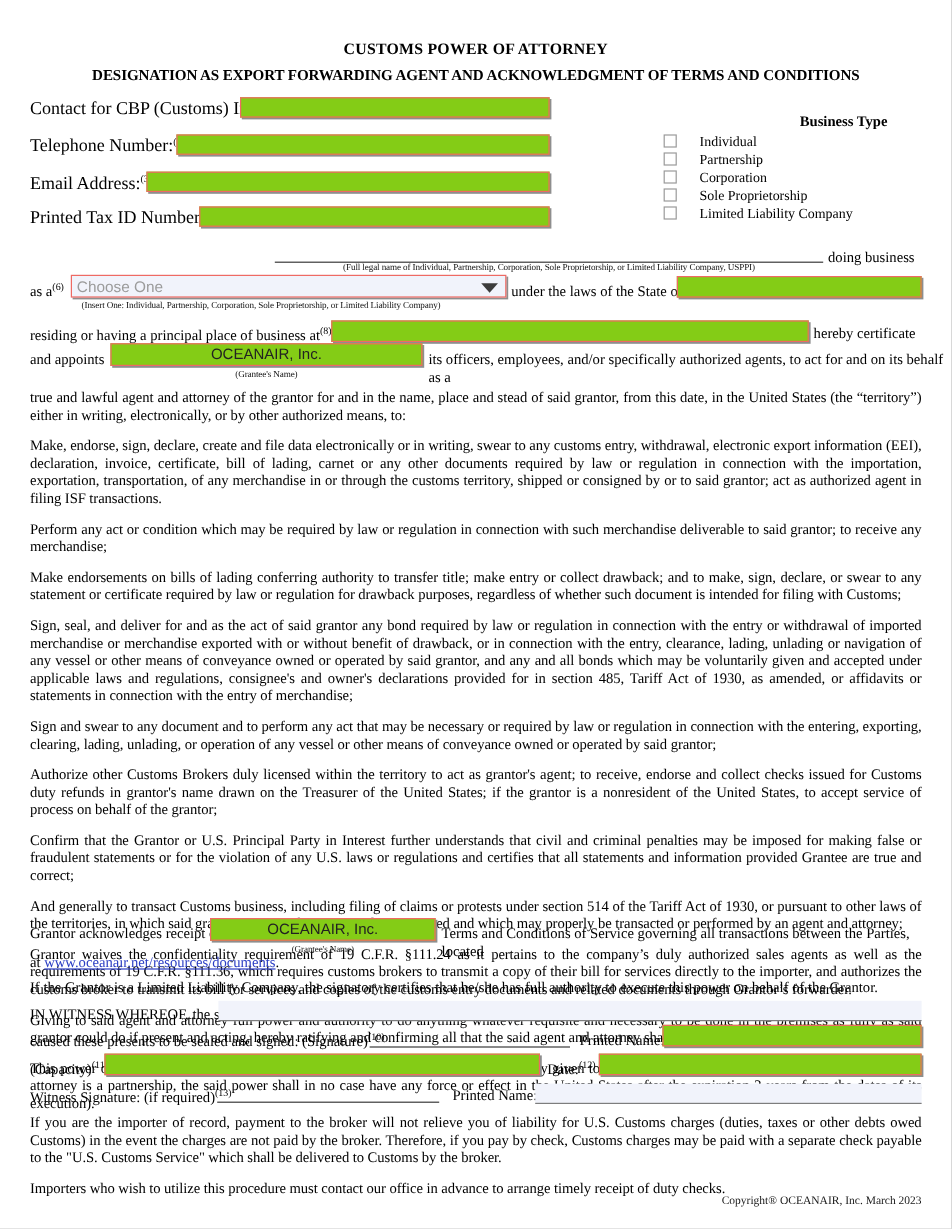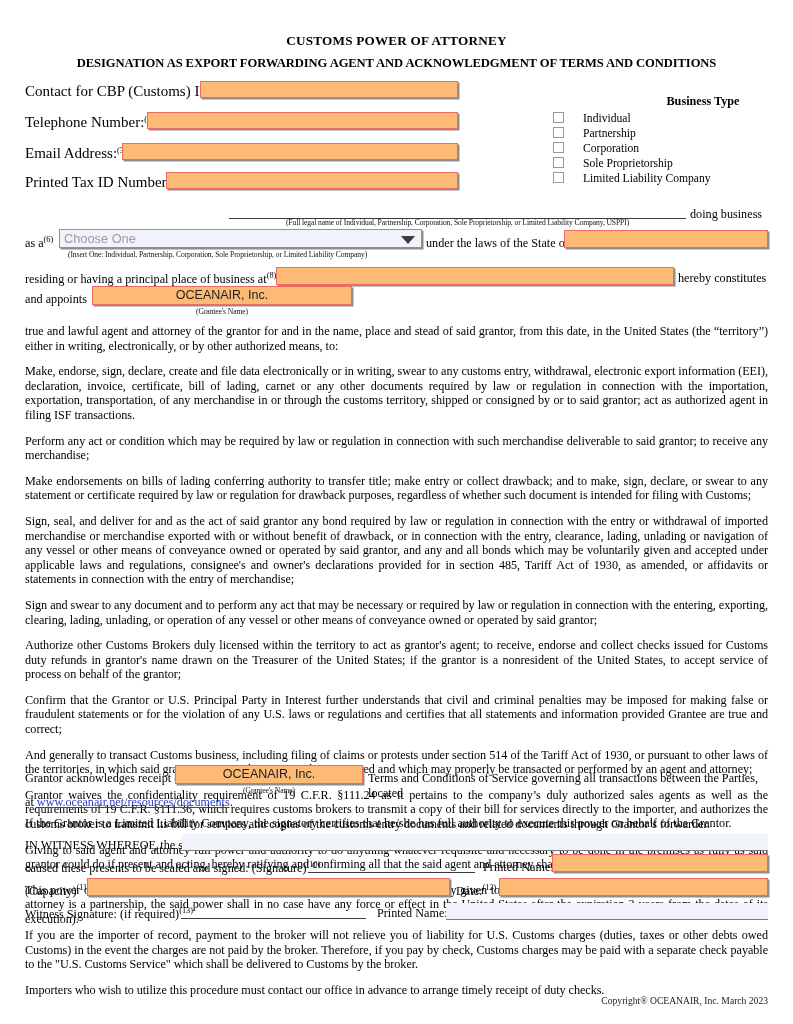--- a/index.html
+++ b/index.html
@@ -43,21 +43,21 @@
   
   .lbl { font-size: 15px; }
   .sup { font-size: 8.3px; vertical-align: super; }
   .tiny {
     font-size: 7.6px;
     letter-spacing: -.1px;
     color: #111;
   }
 
   .fld {
-    background: #fdba74;
+    background: #84cc16;
     border: 1.6px solid #ef6a63;
     box-shadow: 1.5px 1.5px 0 0 #8e8e8e;
     box-sizing: border-box;
     height: 17px;
     display: inline-block;
     vertical-align: middle;
     font-size: 12px;
     font-family: "Liberation Sans", sans-serif;
     line-height: 14px;
     text-align: center;
@@ -216,25 +216,26 @@
 
   <div style="position:absolute; left:426px; top:235px; font-size:12.2px;">
     <span>under the laws of the State of</span><span class="sup">(7)</span>
   </div>
   <input class="fld tall" style="position: absolute; left: 564px; top: 230px; width: 204px;" value="">
 
   <div style="position:absolute; left:25px; top:271px; font-size:12.2px;">
     <span>residing or having a principal place of business at</span><span class="sup">(8)</span>
   </div>
   <input class="fld tall" style="position: absolute; left: 276px; top: 267px; width: 398px;" value="">
-  <div style="position:absolute; left:678px; top:271px; font-size:12.2px;">hereby constitutes</div>
+  <div style="position:absolute; left:678px; top:271px; font-size:12.2px;">hereby certificate</div>
 
   <div style="position:absolute; left:25px; top:292px; font-size:12.2px;">and appoints</div>
   <div class="fld" style="position:absolute; left:92px; top:286px; width:260px; height:19px; line-height:17px; font-size:12.5px;">OCEANAIR, Inc.</div>
   <div class="tiny caption-center" style="position:absolute; left:92px; top:307px; width:260px;">(Grantee's Name)</div>
+  <div style="position:absolute; left:357px; top:292px; font-size:12.2px;">its officers, employees, and/or specifically authorized agents, to act for and on its behalf as a</div>
 
   <div class="body" style="top:324px;">
     <p class="para">true and lawful agent and attorney of the grantor for and in the name, place and stead of said grantor, from this date, in the United States (the “territory”) either in writing, electronically, or by other authorized means, to:</p>
     <p class="para">Make, endorse, sign, declare, create and file data electronically or in writing, swear to any customs entry, withdrawal, electronic export information (EEI), declaration, invoice, certificate, bill of lading, carnet or any other documents required by law or regulation in connection with the importation, exportation, transportation, of any merchandise in or through the customs territory, shipped or consigned by or to said grantor; act as authorized agent in filing ISF transactions.</p>
     <p class="para">Perform any act or condition which may be required by law or regulation in connection with such merchandise deliverable to said grantor; to receive any merchandise;</p>
     <p class="para">Make endorsements on bills of lading conferring authority to transfer title; make entry or collect drawback; and to make, sign, declare, or swear to any statement or certificate required by law or regulation for drawback purposes, regardless of whether such document is intended for filing with Customs;</p>
     <p class="para">Sign, seal, and deliver for and as the act of said grantor any bond required by law or regulation in connection with the entry or withdrawal of imported merchandise or merchandise exported with or without benefit of drawback, or in connection with the entry, clearance, lading, unlading or navigation of any vessel or other means of conveyance owned or operated by said grantor, and any and all bonds which may be voluntarily given and accepted under applicable laws and regulations, consignee's and owner's declarations provided for in section 485, Tariff Act of 1930, as amended, or affidavits or statements in connection with the entry of merchandise;</p>
     <p class="para">Sign and swear to any document and to perform any act that may be necessary or required by law or regulation in connection with the entering, exporting, clearing, lading, unlading, or operation of any vessel or other means of conveyance owned or operated by said grantor;</p>
     <p class="para">Authorize other Customs Brokers duly licensed within the territory to act as grantor's agent; to receive, endorse and collect checks issued for Customs duty refunds in grantor's name drawn on the Treasurer of the United States; if the grantor is a nonresident of the United States, to accept service of process on behalf of the grantor;</p>
     <p class="para">Confirm that the Grantor or U.S. Principal Party in Interest further understands that civil and criminal penalties may be imposed for making false or fraudulent statements or for the violation of any U.S. laws or regulations and certifies that all statements and information provided Grantee are true and correct;</p>

